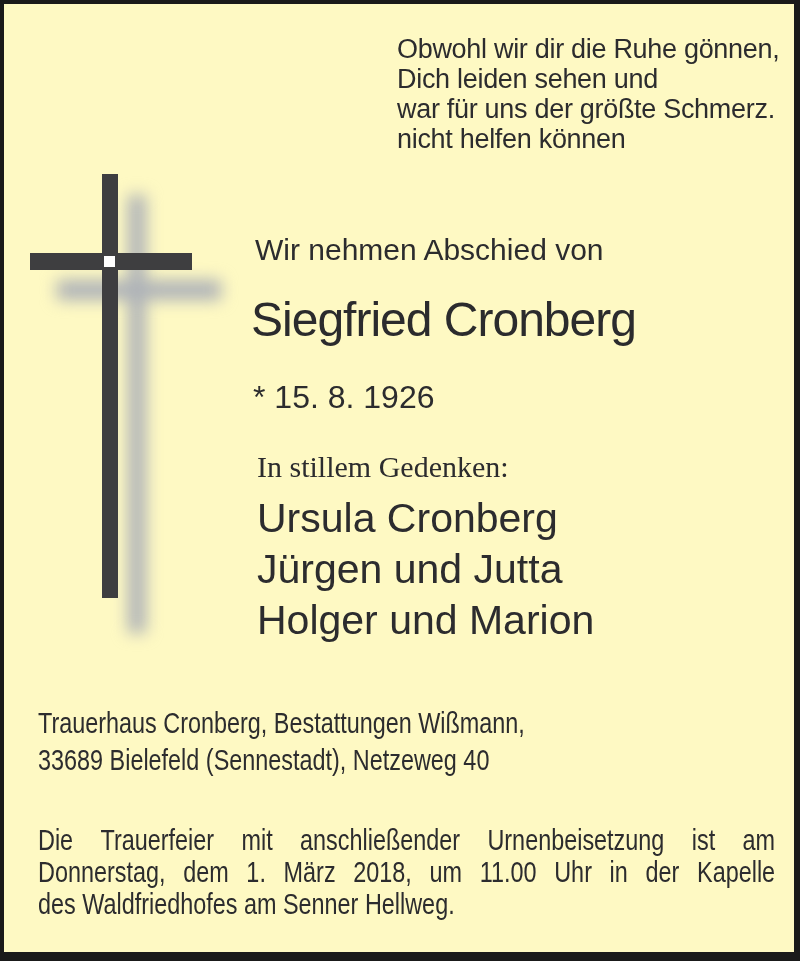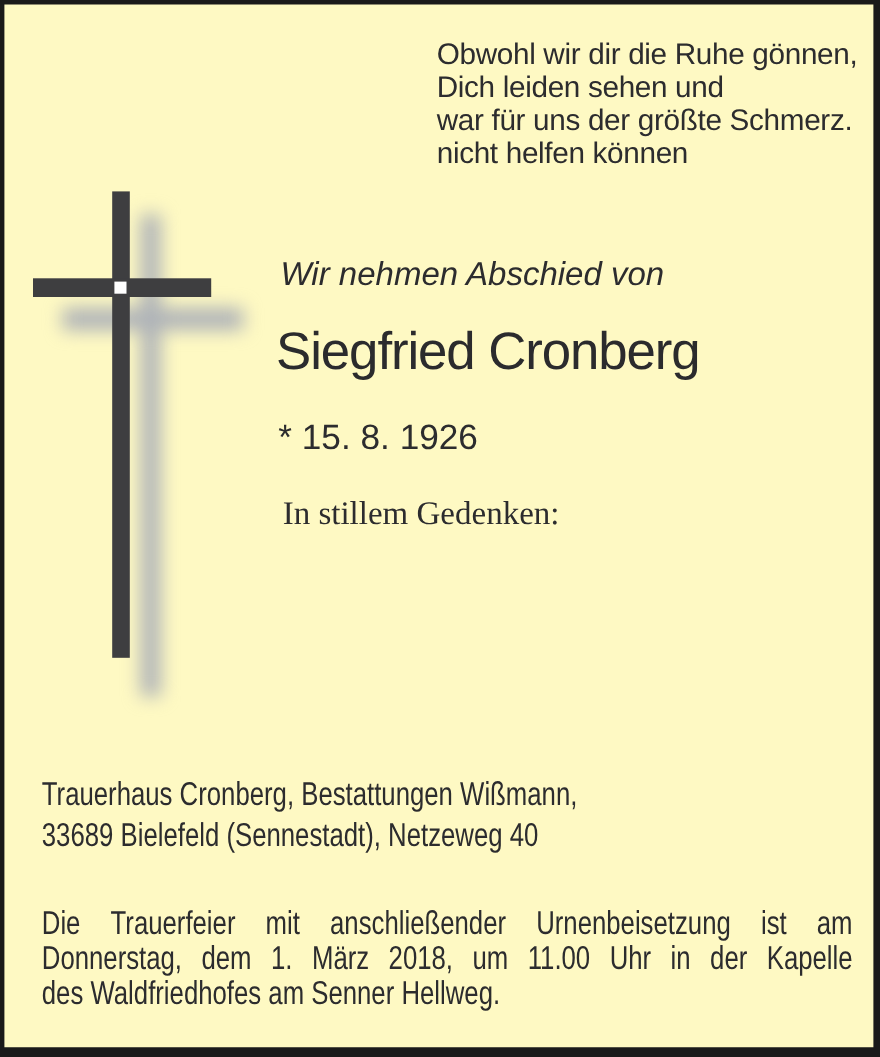--- a/index.html
+++ b/index.html
@@ -24,21 +24,21 @@
   
   .cross-shadow { filter:blur(8px); }
   .cross-shadow .bar { position:absolute; background:#aeb2b8; }
   .shadow-v { left:124px; top:191px; width:18px; height:438px; }
   .shadow-h { left:53px; top:276px; width:164px; height:20px; }
   .cross .bar { position:absolute; background:#3e3e40; }
   .cross-v { left:98px; top:170px; width:16px; height:424px; }
   .cross-h { left:26px; top:249px; width:162px; height:17px; }
   .cross-center { position:absolute; left:100px; top:252px; width:11px; height:11px; background:#ffffff; }
 
-  .farewell { left:251px; top:229px; font-size:30px; white-space:nowrap;font-style:italic; }
+  .farewell { left:251px; top:229px; font-size:30px; white-space:nowrap; }
 
   .name { left:247px; top:288px; font-size:48px; letter-spacing:-1px; white-space:nowrap; color:#2b2b2d;text-align:right; }
 
   .dates { left:249px; top:375px; font-size:32px; display:flex; gap:58px; white-space:nowrap; }
 
   .gedenken { left:253px; top:446px; font-size:30px; white-space:nowrap;font-family:Liberation Serif, serif; }
 
   .mourners { left:253px; top:489px; font-size:41px; line-height:51px; white-space:nowrap; }
 
   .condensed { transform:scaleX(0.78); transform-origin:left top; }
@@ -74,20 +74,25 @@
   <div class="abs farewell">Wir nehmen Abschied von</div>
 
   <div class="abs name">Siegfried Cronberg</div>
 
   <div class="abs dates">
     <span>* 15. 8. 1926</span>
   </div>
 
   <div class="abs gedenken">In stillem Gedenken:</div>
 
+  <div class="abs mourners">
+    <div>Ursula Cronberg</div>
+    <div>Jürgen und Jutta</div>
+    <div>Holger und Marion</div>
+  </div>
 
   <div class="abs address condensed">
     <div>Trauerhaus Cronberg, Bestattungen Wißmann,</div>
     <div>33689 Bielefeld (Sennestadt), Netzeweg 40</div>
   </div>
 
   <div class="abs notice condensed">
     <div class="jline">
         <span>Die</span>
         <span>Trauerfeier</span>

